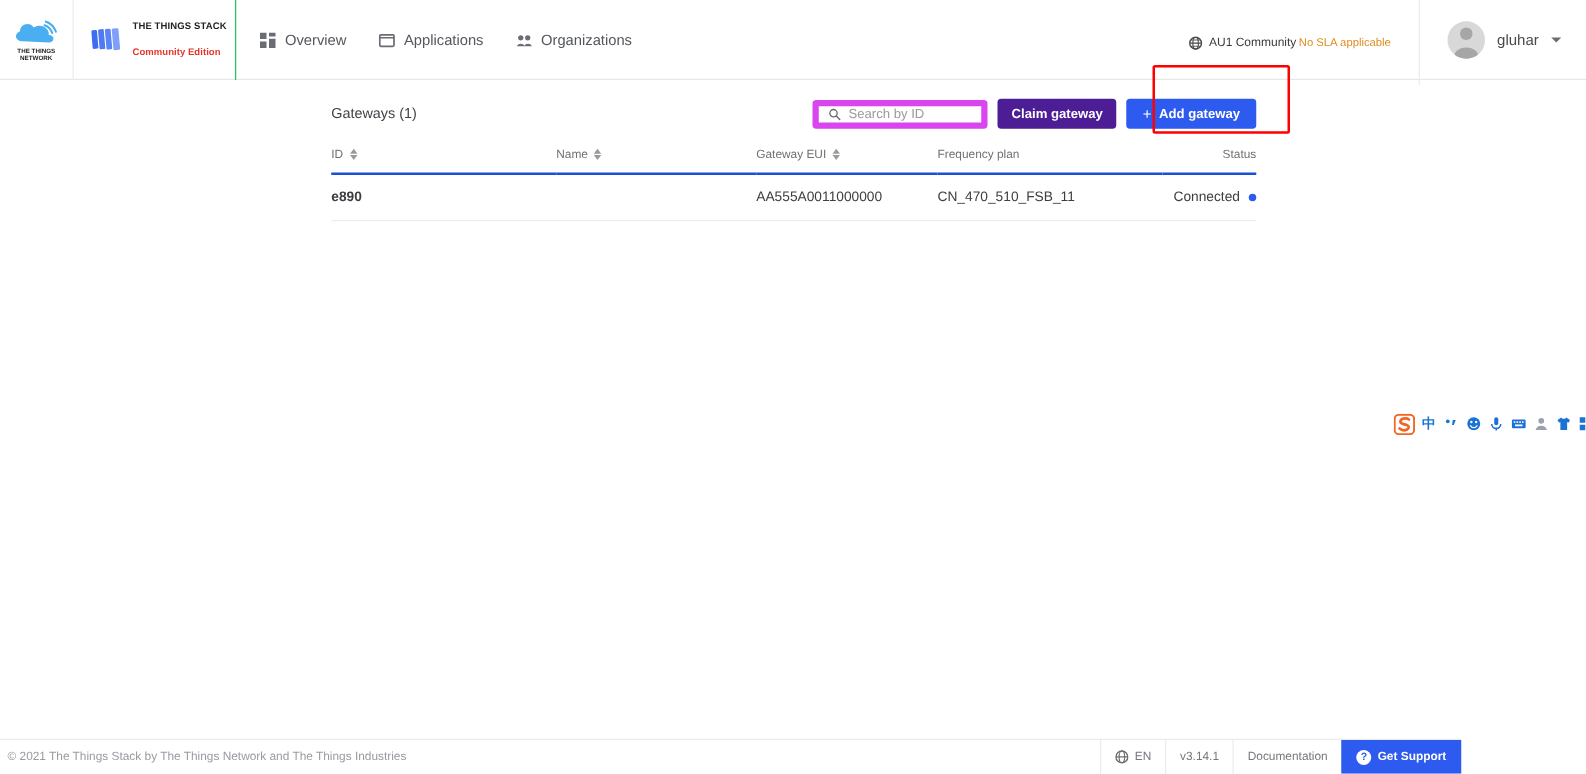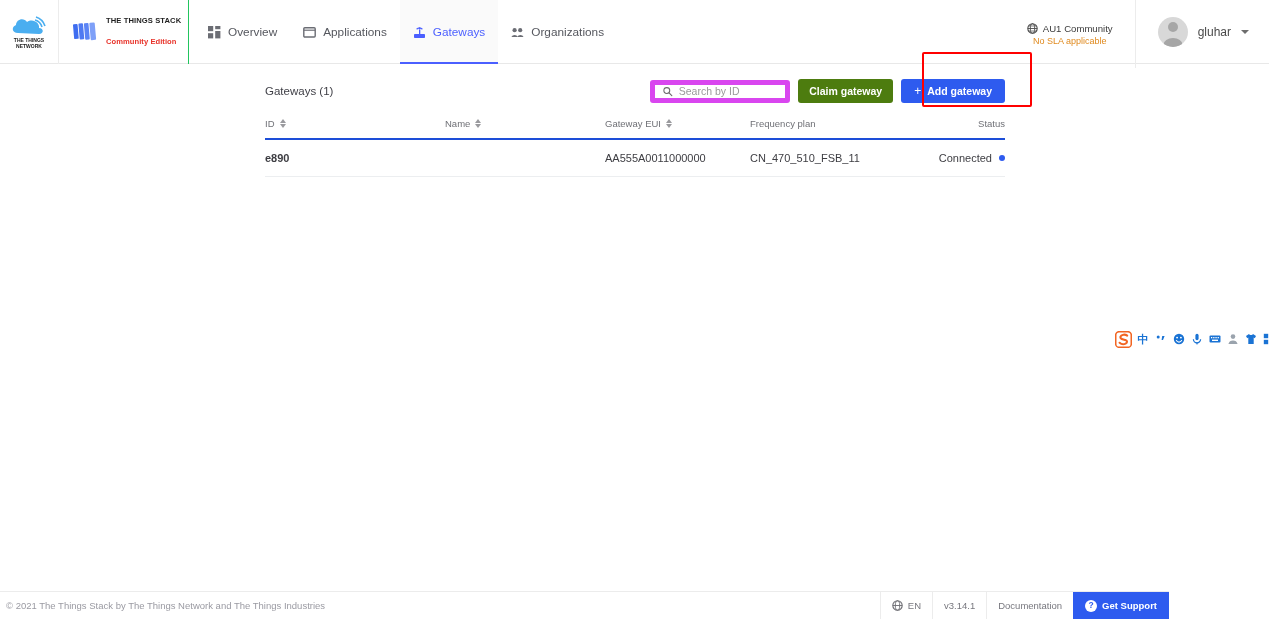--- a/index.html
+++ b/index.html
@@ -54,21 +54,21 @@
   .nav-item.active { color: #4b5fff; background: #fafafa; }
   .nav-item.active::after {
     content: ""; position: absolute; left: 0; right: 0; bottom: 0;
     height: 2.5px; background: #4b5fff;
   }
   .nav-icon { width: 13px; height: 13px; display: block; flex: 0 0 auto; }
 
   .header-spacer { flex: 1 1 auto; }
 
   .cluster-cell {
-    height: 68px; display: flex; flex-direction: column;
+    height: 68px; display: flex; flex-direction: row;
     align-items: center; justify-content: center;
     padding: 0 22px; border-right: 1px solid #ececec;
     gap: 2px;
   }
   .cluster-row { display: flex; align-items: center; gap: 5px; }
   .cluster-name { font-size: 9.6px; color: #3b3b3b; white-space: nowrap; }
   .cluster-sla { font-size: 9px; color: #e08a1e; white-space: nowrap; }
 
   .user-cell {
     height: 64px; display: flex; align-items: center; gap: 10px;
@@ -120,21 +120,21 @@
     font-size: 10.5px; color: #6a6a6a; width: 100%;
   }
   .search-input::placeholder { color: #9a9a9a; }
   .btn {
     height: 24px; border: none; border-radius: 3px;
     font-family: "Liberation Sans", sans-serif;
     font-size: 10.5px; font-weight: bold; cursor: pointer;
     display: flex; align-items: center; justify-content: center;
     white-space: nowrap;
   }
-  .btn-claim { background: #4d7c0f; color: #ffffff; padding: 0 11px; }
+  .btn-claim { background: #4c1d95; color: #ffffff; padding: 0 11px; }
   .btn-add {
     background: #2e5bef; color: #ffffff; padding: 0 13px; gap: 6px;
   }
   .plus { font-size: 12px; font-weight: normal; line-height: 1; }
 
   .highlight-box {
     position: absolute;
     left: 657px; top: -12px; width: 110px; height: 55px;
     border: 2.5px solid #ff0000; border-radius: 2px;
     pointer-events: none;
@@ -259,29 +259,20 @@
       </div>
 
       <div class="nav-item">
         <svg class="nav-icon" viewBox="0 0 13 13">
           <rect x="0.8" y="1.8" width="11.4" height="9.2" rx="1" fill="none" stroke="#6b6d74" stroke-width="1.4"></rect>
           <line x1="0.8" y1="4.2" x2="12.2" y2="4.2" stroke="#6b6d74" stroke-width="1.2"></line>
         </svg>
         <span>Applications</span>
       </div>
 
-      <div class="nav-item active">
-        <svg class="nav-icon" viewBox="0 0 13 13">
-          <rect x="1" y="8" width="11" height="4" rx="0.8" fill="#4b5fff"></rect>
-          <rect x="6" y="3.6" width="1.3" height="4.6" fill="#4b5fff"></rect>
-          <path d="M3.6 3.2 A4.2 4.2 0 0 1 9.4 3.2" stroke="#4b5fff" stroke-width="1.2" fill="none"></path>
-          <circle cx="6.6" cy="2.4" r="1.1" fill="#4b5fff"></circle>
-        </svg>
-        <span>Gateways</span>
-      </div>
 
       <div class="nav-item">
         <svg class="nav-icon" viewBox="0 0 13 13">
           <circle cx="3.6" cy="4.2" r="2.1" fill="#6b6d74"></circle>
           <circle cx="9.2" cy="4.2" r="2.1" fill="#6b6d74"></circle>
           <path d="M0.4 11 A3.6 3.6 0 0 1 6.8 11 Z" fill="#6b6d74"></path>
           <path d="M6.2 11 A3.6 3.6 0 0 1 12.6 11 Z" fill="#6b6d74"></path>
         </svg>
         <span>Organizations</span>
       </div>

